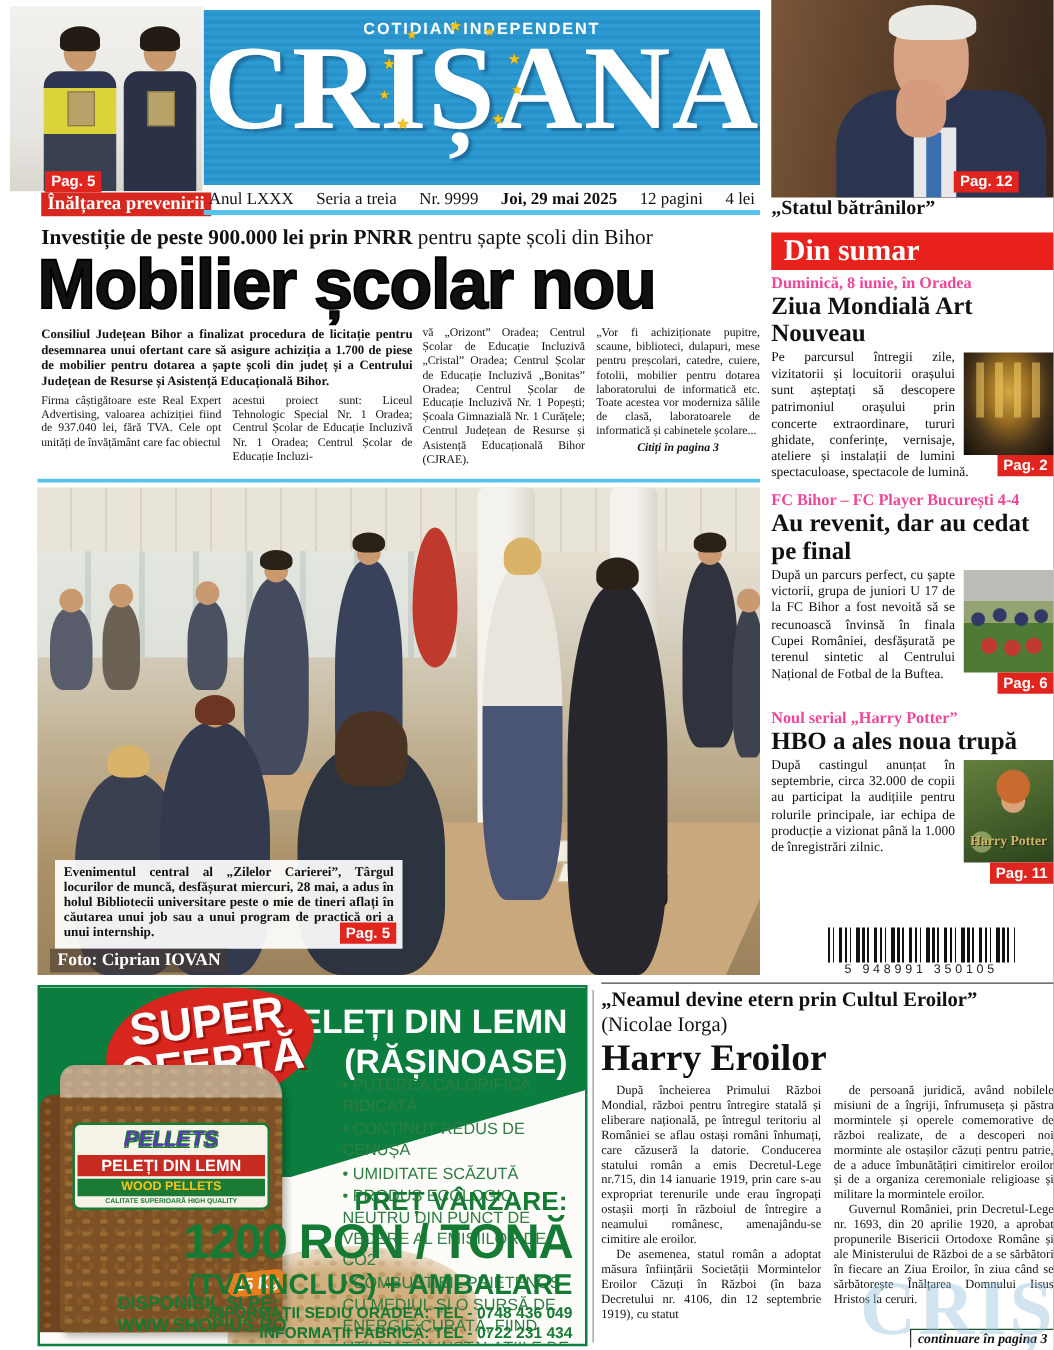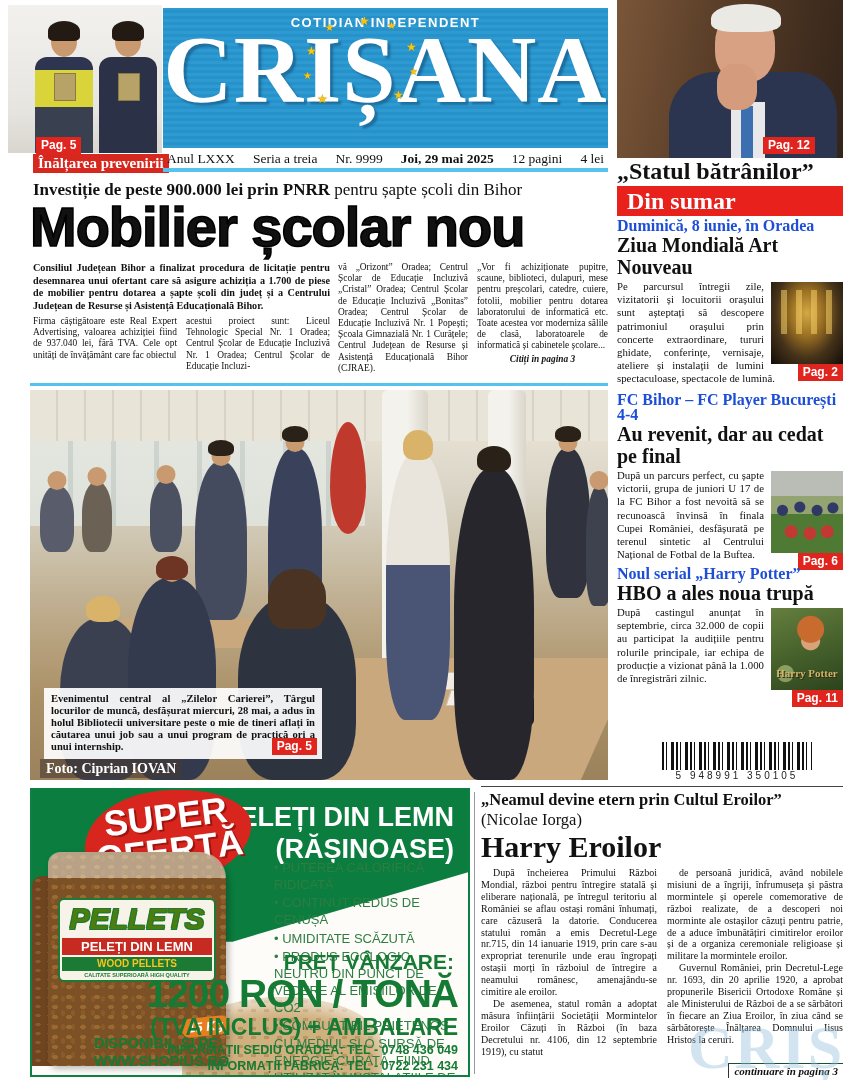--- a/index.html
+++ b/index.html
@@ -83,25 +83,25 @@
   .pp::before{content:"";position:absolute;top:-15px;left:50%;transform:translateX(-50%);
     width:19px;height:19px;border-radius:50%;background:#c9996f;}
   .hair{position:absolute;top:-22px;left:50%;transform:translateX(-50%);width:26px;height:16px;border-radius:50% 50% 35% 35%;}
   .hair-blonde{background:#d9b36a;}.hair-dark{background:#2a2119;}.hair-red{background:#6e3424;}.hair-brown{background:#4a3322;height:60px;border-radius:45% 45% 30% 30%;}
   #photo-caption{left:44px;top:688px;width:278px;background:rgba(255,255,255,.92);
     font-weight:bold;font-size:10.6px;line-height:11.9px;text-align:justify;padding:5px 7px 6px;box-sizing:border-box;}
   #caption-pag{position:absolute;right:5px;bottom:4px;}
   #photo-credit{left:40px;top:759px;background:rgba(70,56,48,.6);color:#fff;font-weight:bold;font-size:14px;padding:0 6px;line-height:19px;}
 
   
-  #statul{left:617px;top:158px;font-weight:bold;font-size:24px;}
+  #statul{left:617px;top:158px;font-weight:bold;font-size:16px;}
   #din-sumar{left:617px;top:186px;width:226px;height:30px;background:#e8211d;color:#fff;
     font-weight:bold;font-size:24px;line-height:30px;padding-left:10px;box-sizing:border-box;}
   .sumar-item{position:absolute;left:617px;width:226px;}
-  .s-kicker{color:#1d4ed8;font-weight:bold;font-size:16px;line-height:15px;}
+  .s-kicker{color:#ec4899;font-weight:bold;font-size:13px;line-height:15px;}
   .s-head{font-weight:bold;font-size:20px;line-height:22px;margin:1px 0 2px;}
   .s-body{font-size:10.8px;line-height:13.2px;text-align:justify;}
   .s-photo{float:right;width:72px;height:82px;margin:2px 0 4px 7px;position:relative;}
   .s-photo .pbadge{position:absolute;right:0;bottom:-17px;}
   .photo-art{background:radial-gradient(ellipse at 50% 38%,#d3a844 0%,#9a6f22 32%,#46331a 62%,#120e08 100%);}
   .photo-art::before{content:"";position:absolute;inset:8px 10px 30px 10px;
     background:repeating-linear-gradient(90deg,rgba(245,205,100,.55) 0 6px,transparent 6px 15px);}
   .photo-team{background:linear-gradient(180deg,#b9bdb6 0 30%,#93a371 30% 52%,#4e7a34 52% 100%);}
   .photo-team::before{content:"";position:absolute;inset:0;background:
     radial-gradient(circle at 16% 48%,#313a66 5px,transparent 6px),
@@ -133,21 +133,21 @@
     border-radius:46% 54% 50% 50%/55% 45% 55% 45%;transform:rotate(-7deg);color:#fff;
     font-family:"Liberation Sans",sans-serif;font-weight:bold;font-size:36px;text-align:center;
     line-height:.95;padding-top:10px;box-sizing:border-box;text-shadow:2px 2px 0 #9e140e;}
   .ad-bag2{position:absolute;left:0px;top:86px;width:86px;height:190px;border-radius:10px 20px 0 0;
     background-color:#6e4520;background-image:radial-gradient(#8a5a2b 30%,transparent 32%);background-size:12px 9px;}
   .ad-bag{position:absolute;left:16px;top:62px;width:178px;height:214px;border-radius:14px 30px 6px 6px;
     background-color:#7c5126;background-image:radial-gradient(#9a6a33 30%,transparent 32%),radial-gradient(#8a5a2b 28%,transparent 30%);
     background-size:14px 10px,10px 14px;box-shadow:3px 3px 6px rgba(0,0,0,.25);}
   .ad-bag::before{content:"";position:absolute;top:0;left:0;right:0;height:26px;border-radius:14px 30px 0 0;background:rgba(235,228,214,.55);}
   .bag-label{position:absolute;left:10px;top:46px;right:10px;background:#f7f3e8;border:2px solid #1b7a34;border-radius:6px;text-align:center;padding:2px;}
-  .bag-l1{font-family:"Liberation Sans",sans-serif;font-weight:bold;font-style:italic;font-size:30px;color:#4d7c0f;
+  .bag-l1{font-family:"Liberation Sans",sans-serif;font-weight:normal;font-style:italic;font-size:17px;color:#6d28d9;
     text-shadow:1px 1px 0 #1b7a34,-1px -1px 0 #1b7a34,1px -1px 0 #1b7a34,-1px 1px 0 #1b7a34;}
   .bag-l2{background:#c62a21;color:#fff;font-family:"Liberation Sans",sans-serif;font-weight:bold;font-size:13px;line-height:17px;margin:2px 0;}
   .bag-l3{background:#1b7a34;color:#f7c51e;font-family:"Liberation Sans",sans-serif;font-weight:bold;font-size:10px;line-height:14px;}
   .bag-l4{font-family:"Liberation Sans",sans-serif;font-weight:bold;font-size:5.5px;color:#1b7a34;margin-top:1px;}
   .bag-weight{position:absolute;right:-4px;bottom:30px;background:#e87f1e;color:#fff;font-family:"Liberation Sans",sans-serif;
     font-weight:bold;font-style:italic;font-size:13px;padding:2px 7px;border-radius:9px;transform:rotate(-6deg);}
   .ad-pile{position:absolute;left:150px;bottom:-18px;width:200px;height:96px;border-radius:50% 50% 0 0;opacity:.85;
     background-color:#c9a36a;background-image:radial-gradient(#b08547 30%,transparent 32%);background-size:13px 9px;
     box-shadow:inset 0 10px 14px rgba(255,255,255,.6);}
   .ad-bullets{position:absolute;left:242px;top:69px;width:192px;margin:0;padding:0;list-style:none;

